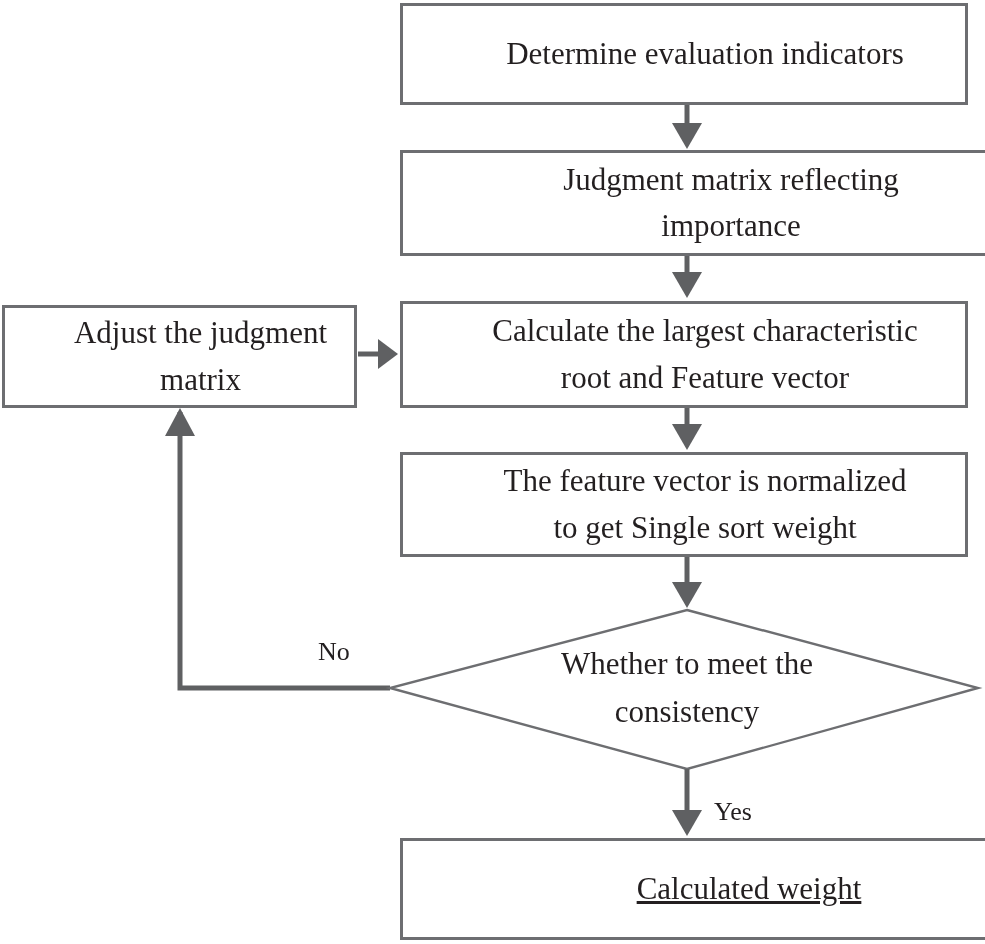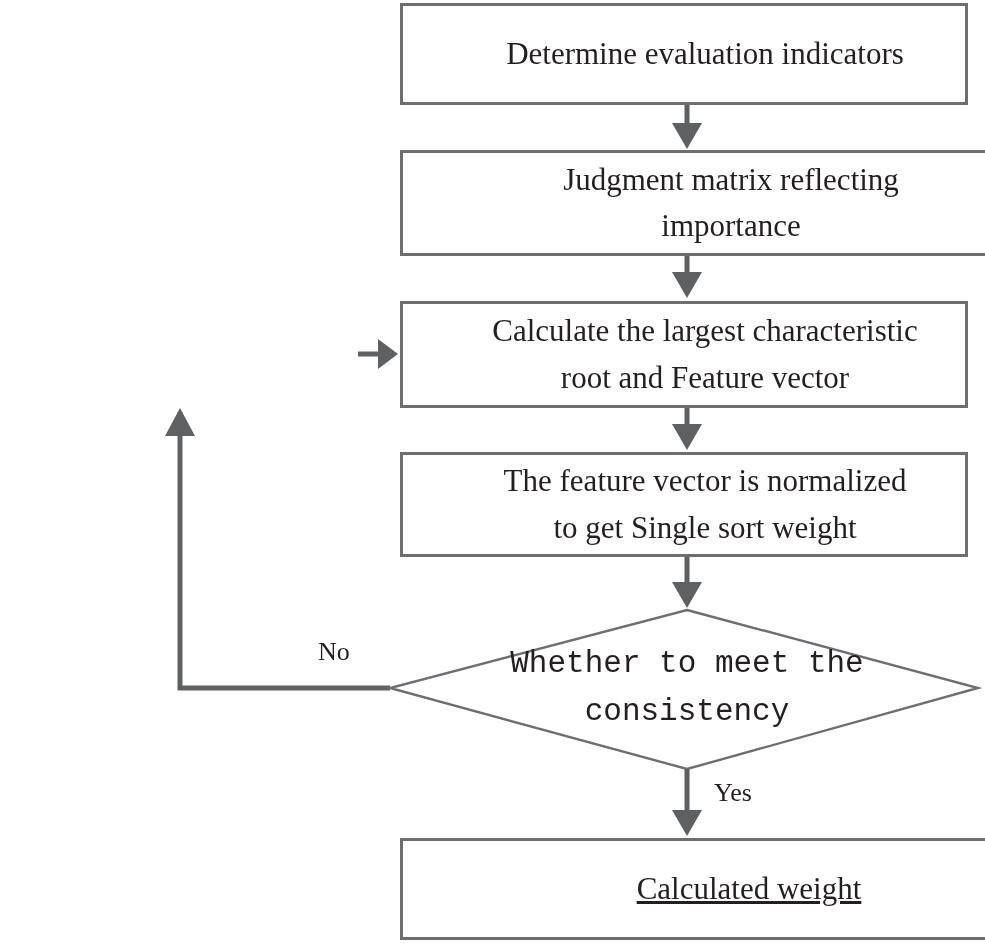--- a/index.html
+++ b/index.html
@@ -51,30 +51,29 @@
     left: 477px; top: 638px;
     width: 420px; height: 100px;
     display: flex;
     align-items: center;
     justify-content: center;
     text-align: center;
     color: var(--text);
     font-size: 31px;
     line-height: 1.55;
     white-space: pre-line;
-    font-family: Liberation Mono, monospace;
   }
   .edge-label {
     position: absolute;
     color: var(--text);
     font-size: 26px;
     line-height: 1.2;
   }
   .edge-label-no  { left: 318px; top: 636px; }
-  .edge-label-yes { left: 714px; top: 777px; }
+  .edge-label-yes { left: 714px; top: 796px; }
 </style>
 </head>
 <body>
 
 <div class="canvas">
 
   <svg class="layer" viewBox="0 0 985 944" aria-hidden="true">
 
     <polyline class="edge" points="390,688 180,688 180,412"></polyline>
     <polygon class="head" points="165,436 195,436 180,408"></polygon>
@@ -102,20 +101,24 @@
 
   <div class="node node-determine">
     <span>Determine evaluation indicators</span>
   </div>
 
   <div class="node node-judgment">
     <span>Judgment matrix reflecting
 importance</span>
   </div>
 
+  <div class="node node-adjust">
+    <span>Adjust the judgment
+matrix</span>
+  </div>
 
   <div class="node node-normalize">
     <span>The feature vector is normalized
 to get Single sort weight</span>
   </div>
 
   <div class="node node-calculate">
     <span>Calculate the largest characteristic
 root and Feature vector</span>
   </div>

